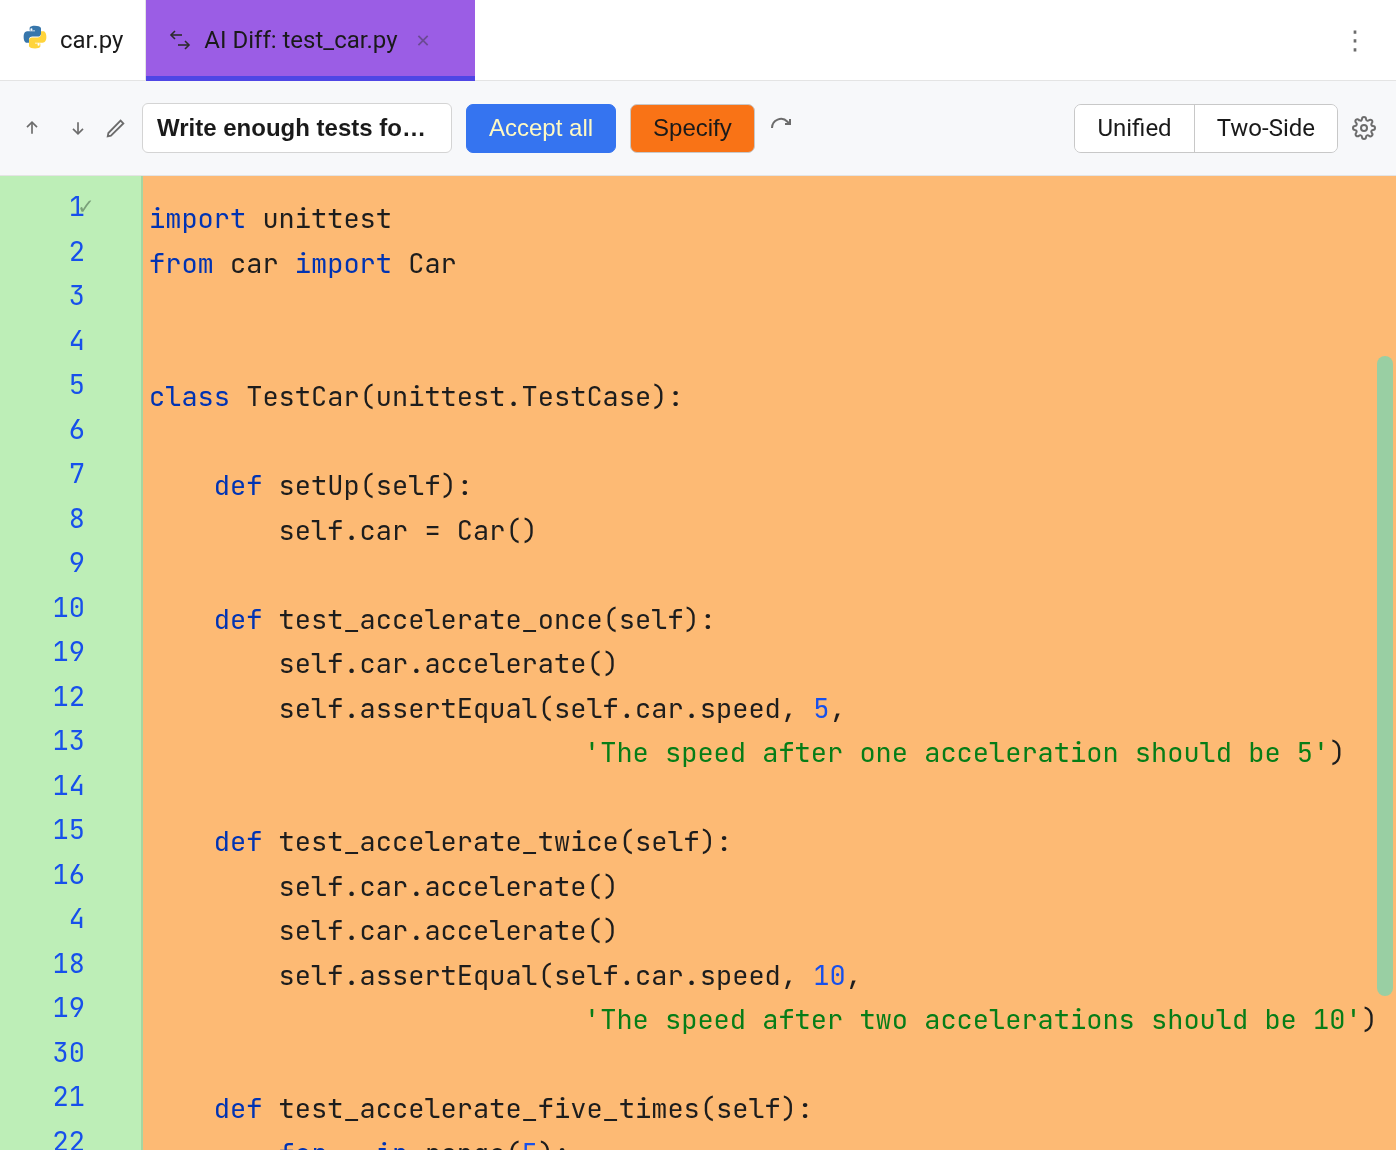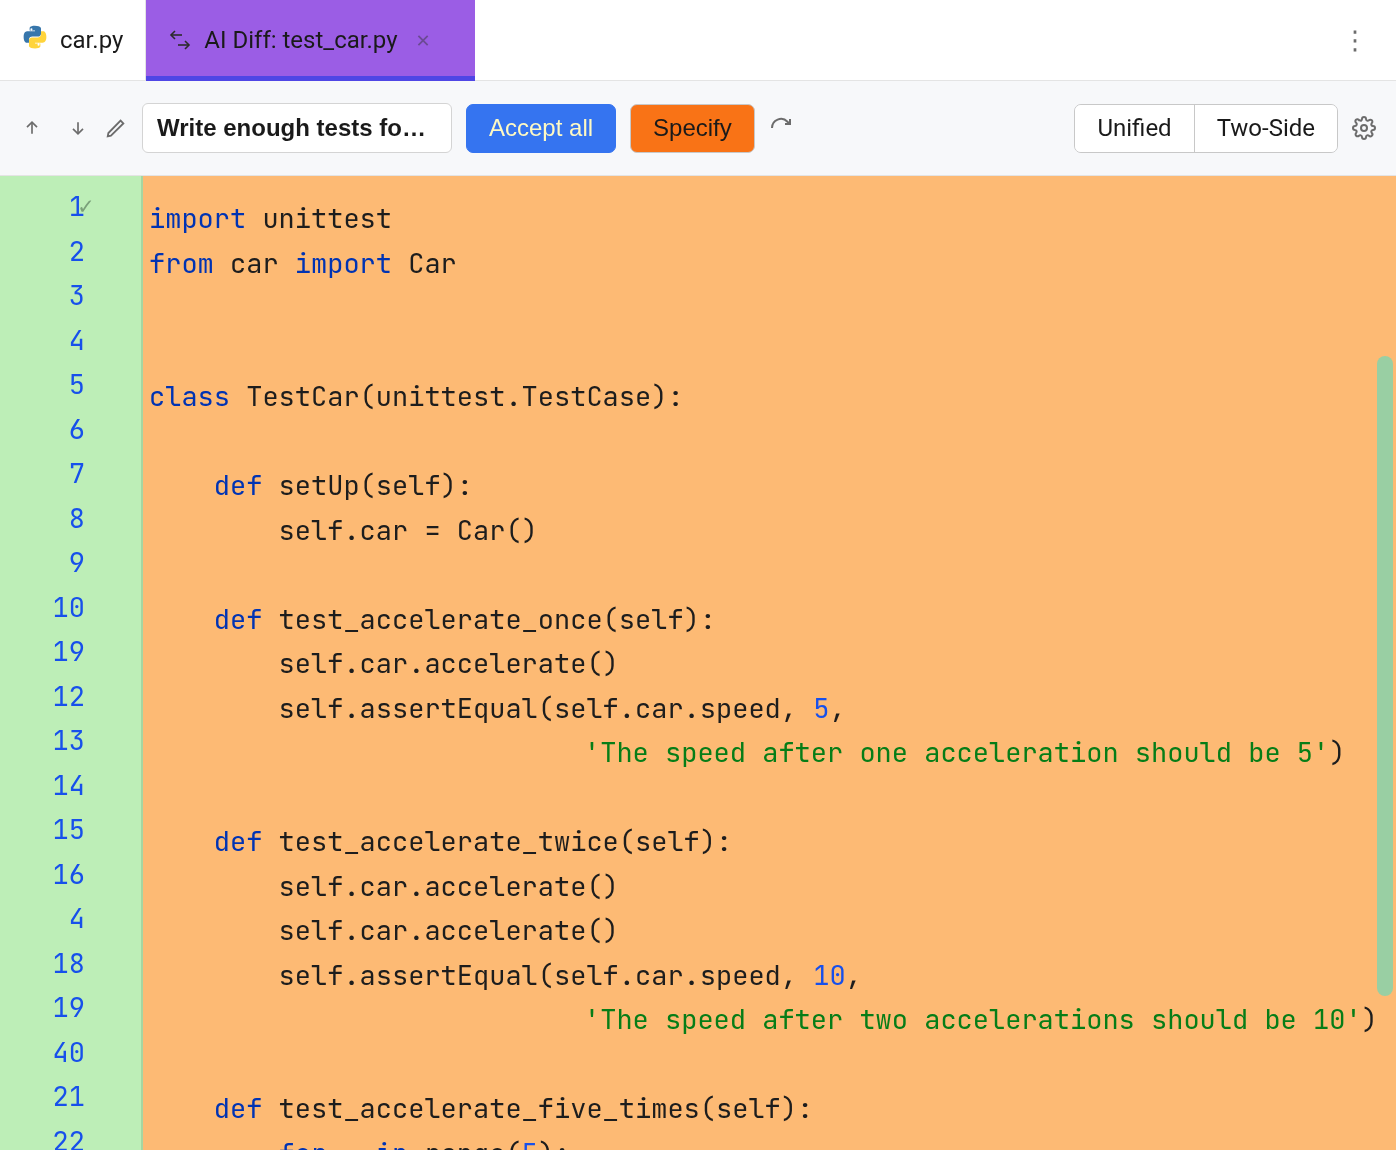--- a/index.html
+++ b/index.html
@@ -280,19 +280,19 @@
       <div class="ln"><span class="numwrap"><span class="num">10</span></span></div>
       <div class="ln"><span class="numwrap"><span class="num">19</span></span></div>
       <div class="ln"><span class="numwrap"><span class="num">12</span></span></div>
       <div class="ln"><span class="numwrap"><span class="num">13</span></span></div>
       <div class="ln"><span class="numwrap"><span class="num">14</span></span></div>
       <div class="ln"><span class="numwrap"><span class="num">15</span></span></div>
       <div class="ln"><span class="numwrap"><span class="num">16</span></span></div>
       <div class="ln"><span class="numwrap"><span class="num">4</span></span></div>
       <div class="ln"><span class="numwrap"><span class="num">18</span></span></div>
       <div class="ln"><span class="numwrap"><span class="num">19</span></span></div>
-      <div class="ln"><span class="numwrap"><span class="num">40</span></span></div>
+      <div class="ln"><span class="numwrap"><span class="num">30</span></span></div>
       <div class="ln"><span class="numwrap"><span class="num">21</span></span></div>
       <div class="ln"><span class="numwrap"><span class="num">22</span></span></div>
     </div>
   <div class="code" id="code"><div class="line"><span class="kw">import</span><span class="txt"> unittest</span></div><div class="line"><span class="kw">from</span><span class="txt"> car </span><span class="kw">import</span><span class="txt"> Car</span></div><div class="line"></div><div class="line"></div><div class="line"><span class="kw">class</span><span class="txt"> TestCar(unittest.TestCase):</span></div><div class="line"></div><div class="line"><span class="txt">    </span><span class="kw">def</span><span class="txt"> setUp(self):</span></div><div class="line"><span class="txt">        self.car = Car()</span></div><div class="line"></div><div class="line"><span class="txt">    </span><span class="kw">def</span><span class="txt"> test_accelerate_once(self):</span></div><div class="line"><span class="txt">        self.car.accelerate()</span></div><div class="line"><span class="txt">        self.assertEqual(self.car.speed, </span><span class="num">5</span><span class="txt">,</span></div><div class="line"><span class="txt">                         </span><span class="str">'The speed after one acceleration should be 5'</span><span class="txt">)</span></div><div class="line"></div><div class="line"><span class="txt">    </span><span class="kw">def</span><span class="txt"> test_accelerate_twice(self):</span></div><div class="line"><span class="txt">        self.car.accelerate()</span></div><div class="line"><span class="txt">        self.car.accelerate()</span></div><div class="line"><span class="txt">        self.assertEqual(self.car.speed, </span><span class="num">10</span><span class="txt">,</span></div><div class="line"><span class="txt">                         </span><span class="str">'The speed after two accelerations should be 10'</span><span class="txt">)</span></div><div class="line"></div><div class="line"><span class="txt">    </span><span class="kw">def</span><span class="txt"> test_accelerate_five_times(self):</span></div><div class="line"><span class="txt">        </span><span class="kw">for</span><span class="txt"> _ </span><span class="kw">in</span><span class="txt"> range(</span><span class="num">5</span><span class="txt">):</span></div></div>
   <div class="scrollbar"></div>
 </div>
 
 </body></html>

